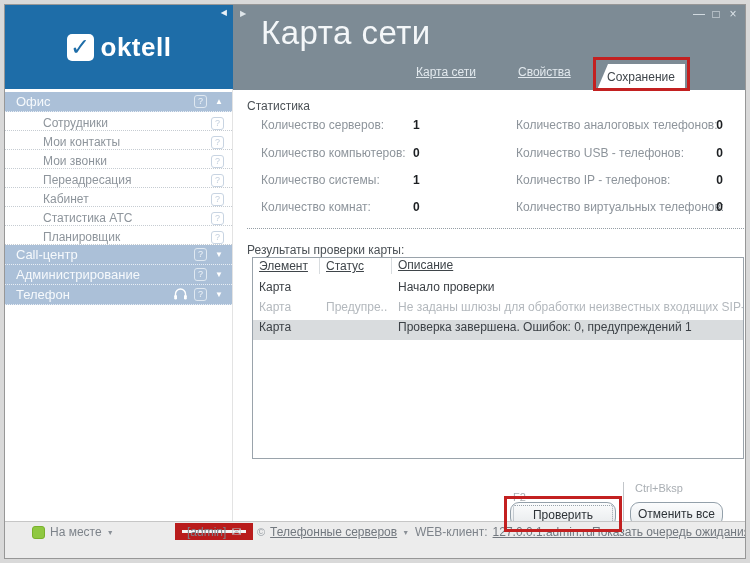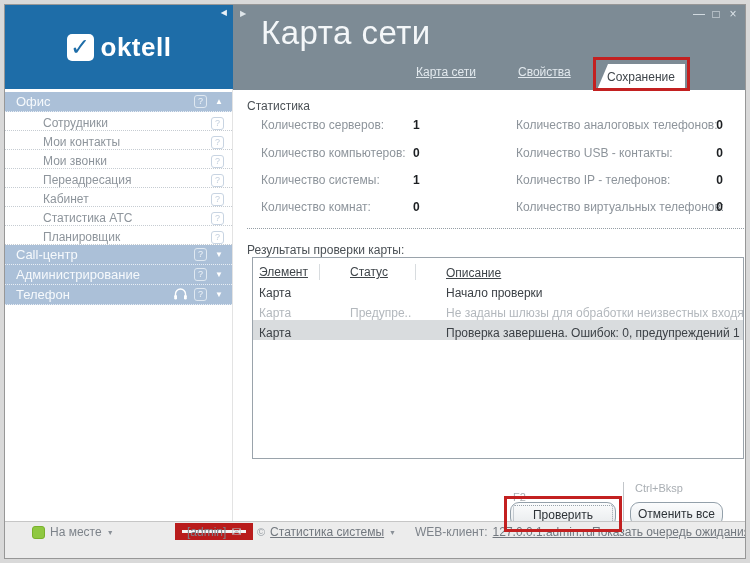--- a/index.html
+++ b/index.html
@@ -107,21 +107,21 @@
   .dotted-sep {
     position:absolute; left:14px; width:497px; top:138px; height:0;
     border-top:1px dotted #959ea5;
   }
   .results-title { top:153px; }
 
   .results-table {
     position:absolute; left:19px; top:167px; width:492px; height:202px;
     border:1px solid #9aa3ab; background:#fff; font-size:12px; overflow:hidden;
   }
-  .tr { display:flex; height:20px; align-items:flex-end;gap:24px; }
+  .tr { display:flex; height:20px; align-items:flex-start; }
   .tr-head { height:22px; color:#3f454a; }
   .td { padding-left:6px; white-space:nowrap; overflow:hidden; }
   .c1 { width:67px; flex:none; } .c2 { width:72px; flex:none; } .c3 { flex:1; }
   .tr-head .td span { text-decoration:underline; cursor:pointer; }
   .tr-head .c1, .tr-head .c2 { border-right:1px solid #d8dcdf; height:16px; line-height:16px; }
   .row-normal { color:#3c4146; }
   .row-muted  { color:#b3b8bd; }
   .row-selected { color:#3c4146; background:#d9dcde; }
 
   .shortcut { position:absolute; color:#a9aeb3; font-size:11px; }
@@ -274,21 +274,21 @@
       <span class="stat-value l-val row-a">1</span>
       <span class="stat-label l-lab row-b">Количество компьютеров:</span>
       <span class="stat-value l-val row-b">0</span>
       <span class="stat-label l-lab row-c">Количество системы:</span>
       <span class="stat-value l-val row-c">1</span>
       <span class="stat-label l-lab row-d">Количество комнат:</span>
       <span class="stat-value l-val row-d">0</span>
 
       <span class="stat-label r-lab row-a">Количество аналоговых телефонов:</span>
       <span class="stat-value r-val row-a">0</span>
-      <span class="stat-label r-lab row-b">Количество USB - контакты:</span>
+      <span class="stat-label r-lab row-b">Количество USB - телефонов:</span>
       <span class="stat-value r-val row-b">0</span>
       <span class="stat-label r-lab row-c">Количество IP - телефонов:</span>
       <span class="stat-value r-val row-c">0</span>
       <span class="stat-label r-lab row-d">Количество виртуальных телефонов:</span>
       <span class="stat-value r-val row-d">0</span>
 
       <div class="dotted-sep"></div>
 
       <div class="section-title results-title">Результаты проверки карты:</div>
       <div class="results-table">
@@ -328,21 +328,21 @@
       <span class="presence-dot"></span>
       <span>На месте</span>
       <span class="sb-caret">▼</span>
     </div>
     <div class="sb sb-user">
       <span>[admin]</span>
       <span class="envelope-icon">✉</span>
     </div>
     <div class="sb sb-company">
       <span class="copyright-icon">©</span>
-      <span class="sb-link">Статистика системы</span>
+      <span class="sb-link">Телефонные серверов</span>
       <span class="sb-caret">▼</span>
     </div>
     <div class="sb sb-web">
       <span>WEB-клиент:</span>
       <span class="sb-link">127.0.0.1.admin.ru</span>
     </div>
     <div class="sb sb-queue">
       <span class="sb-link">Показать очередь ожидания</span>
     </div>
   </div>

